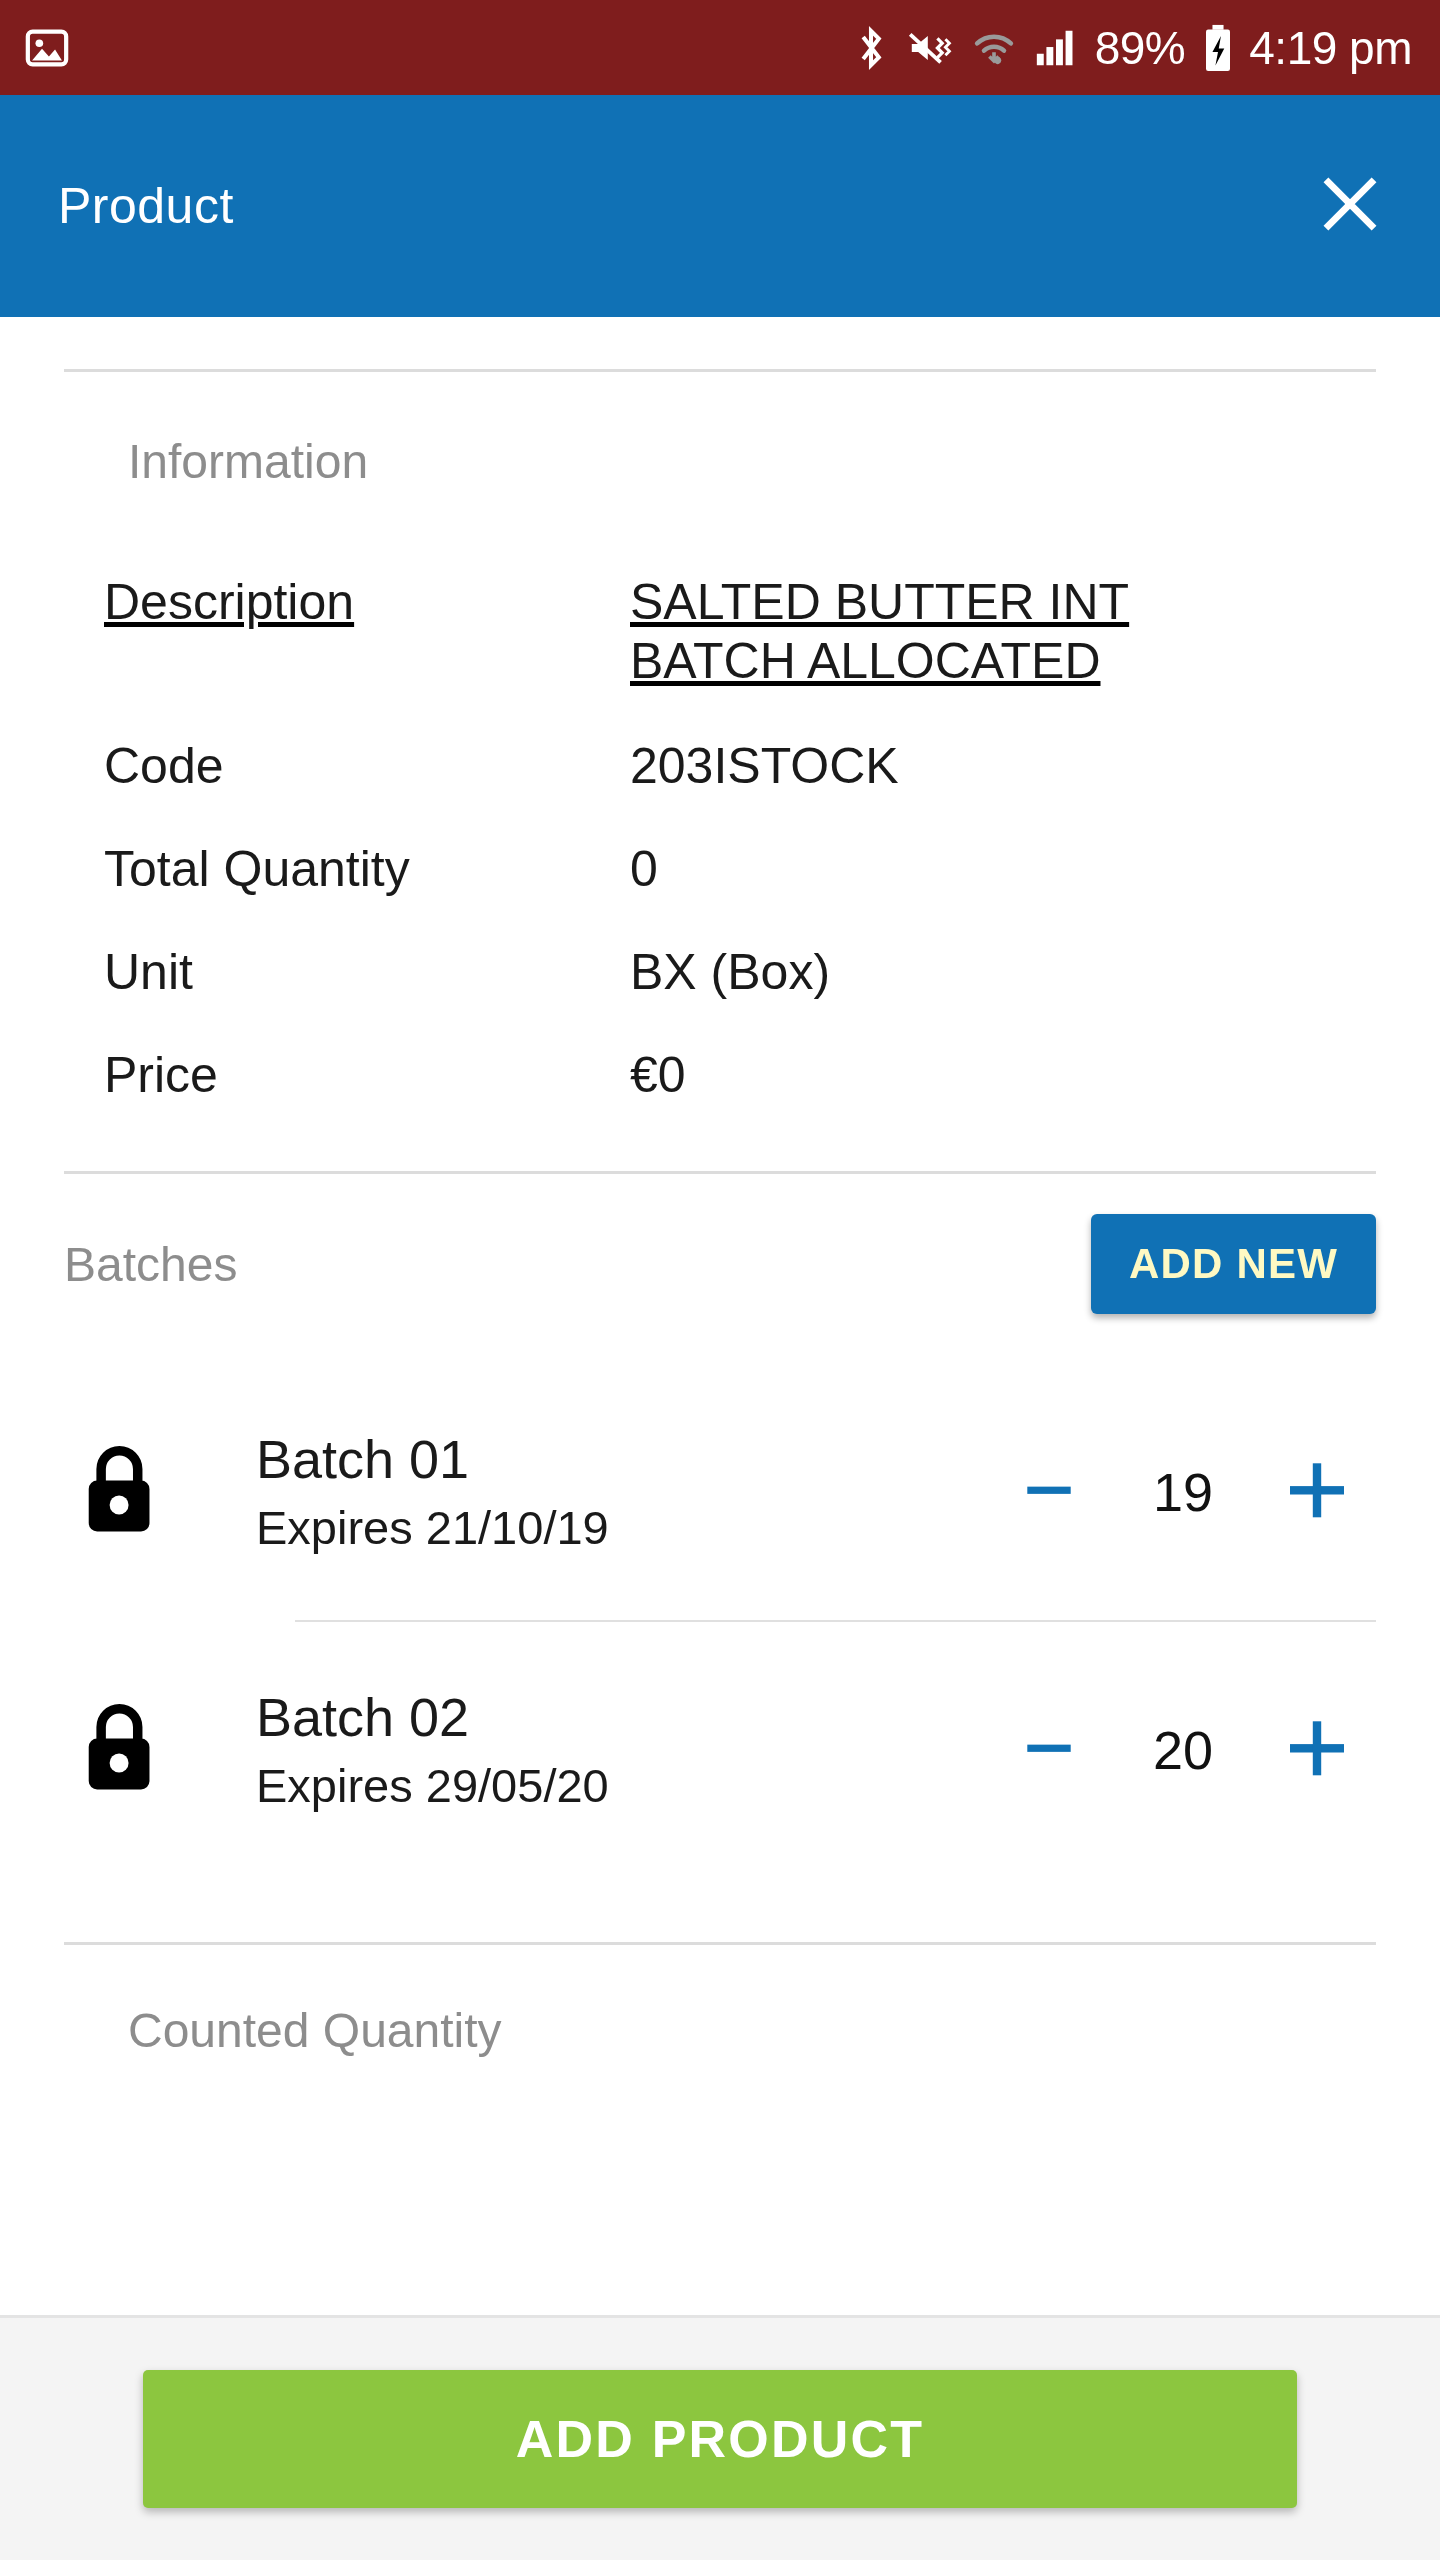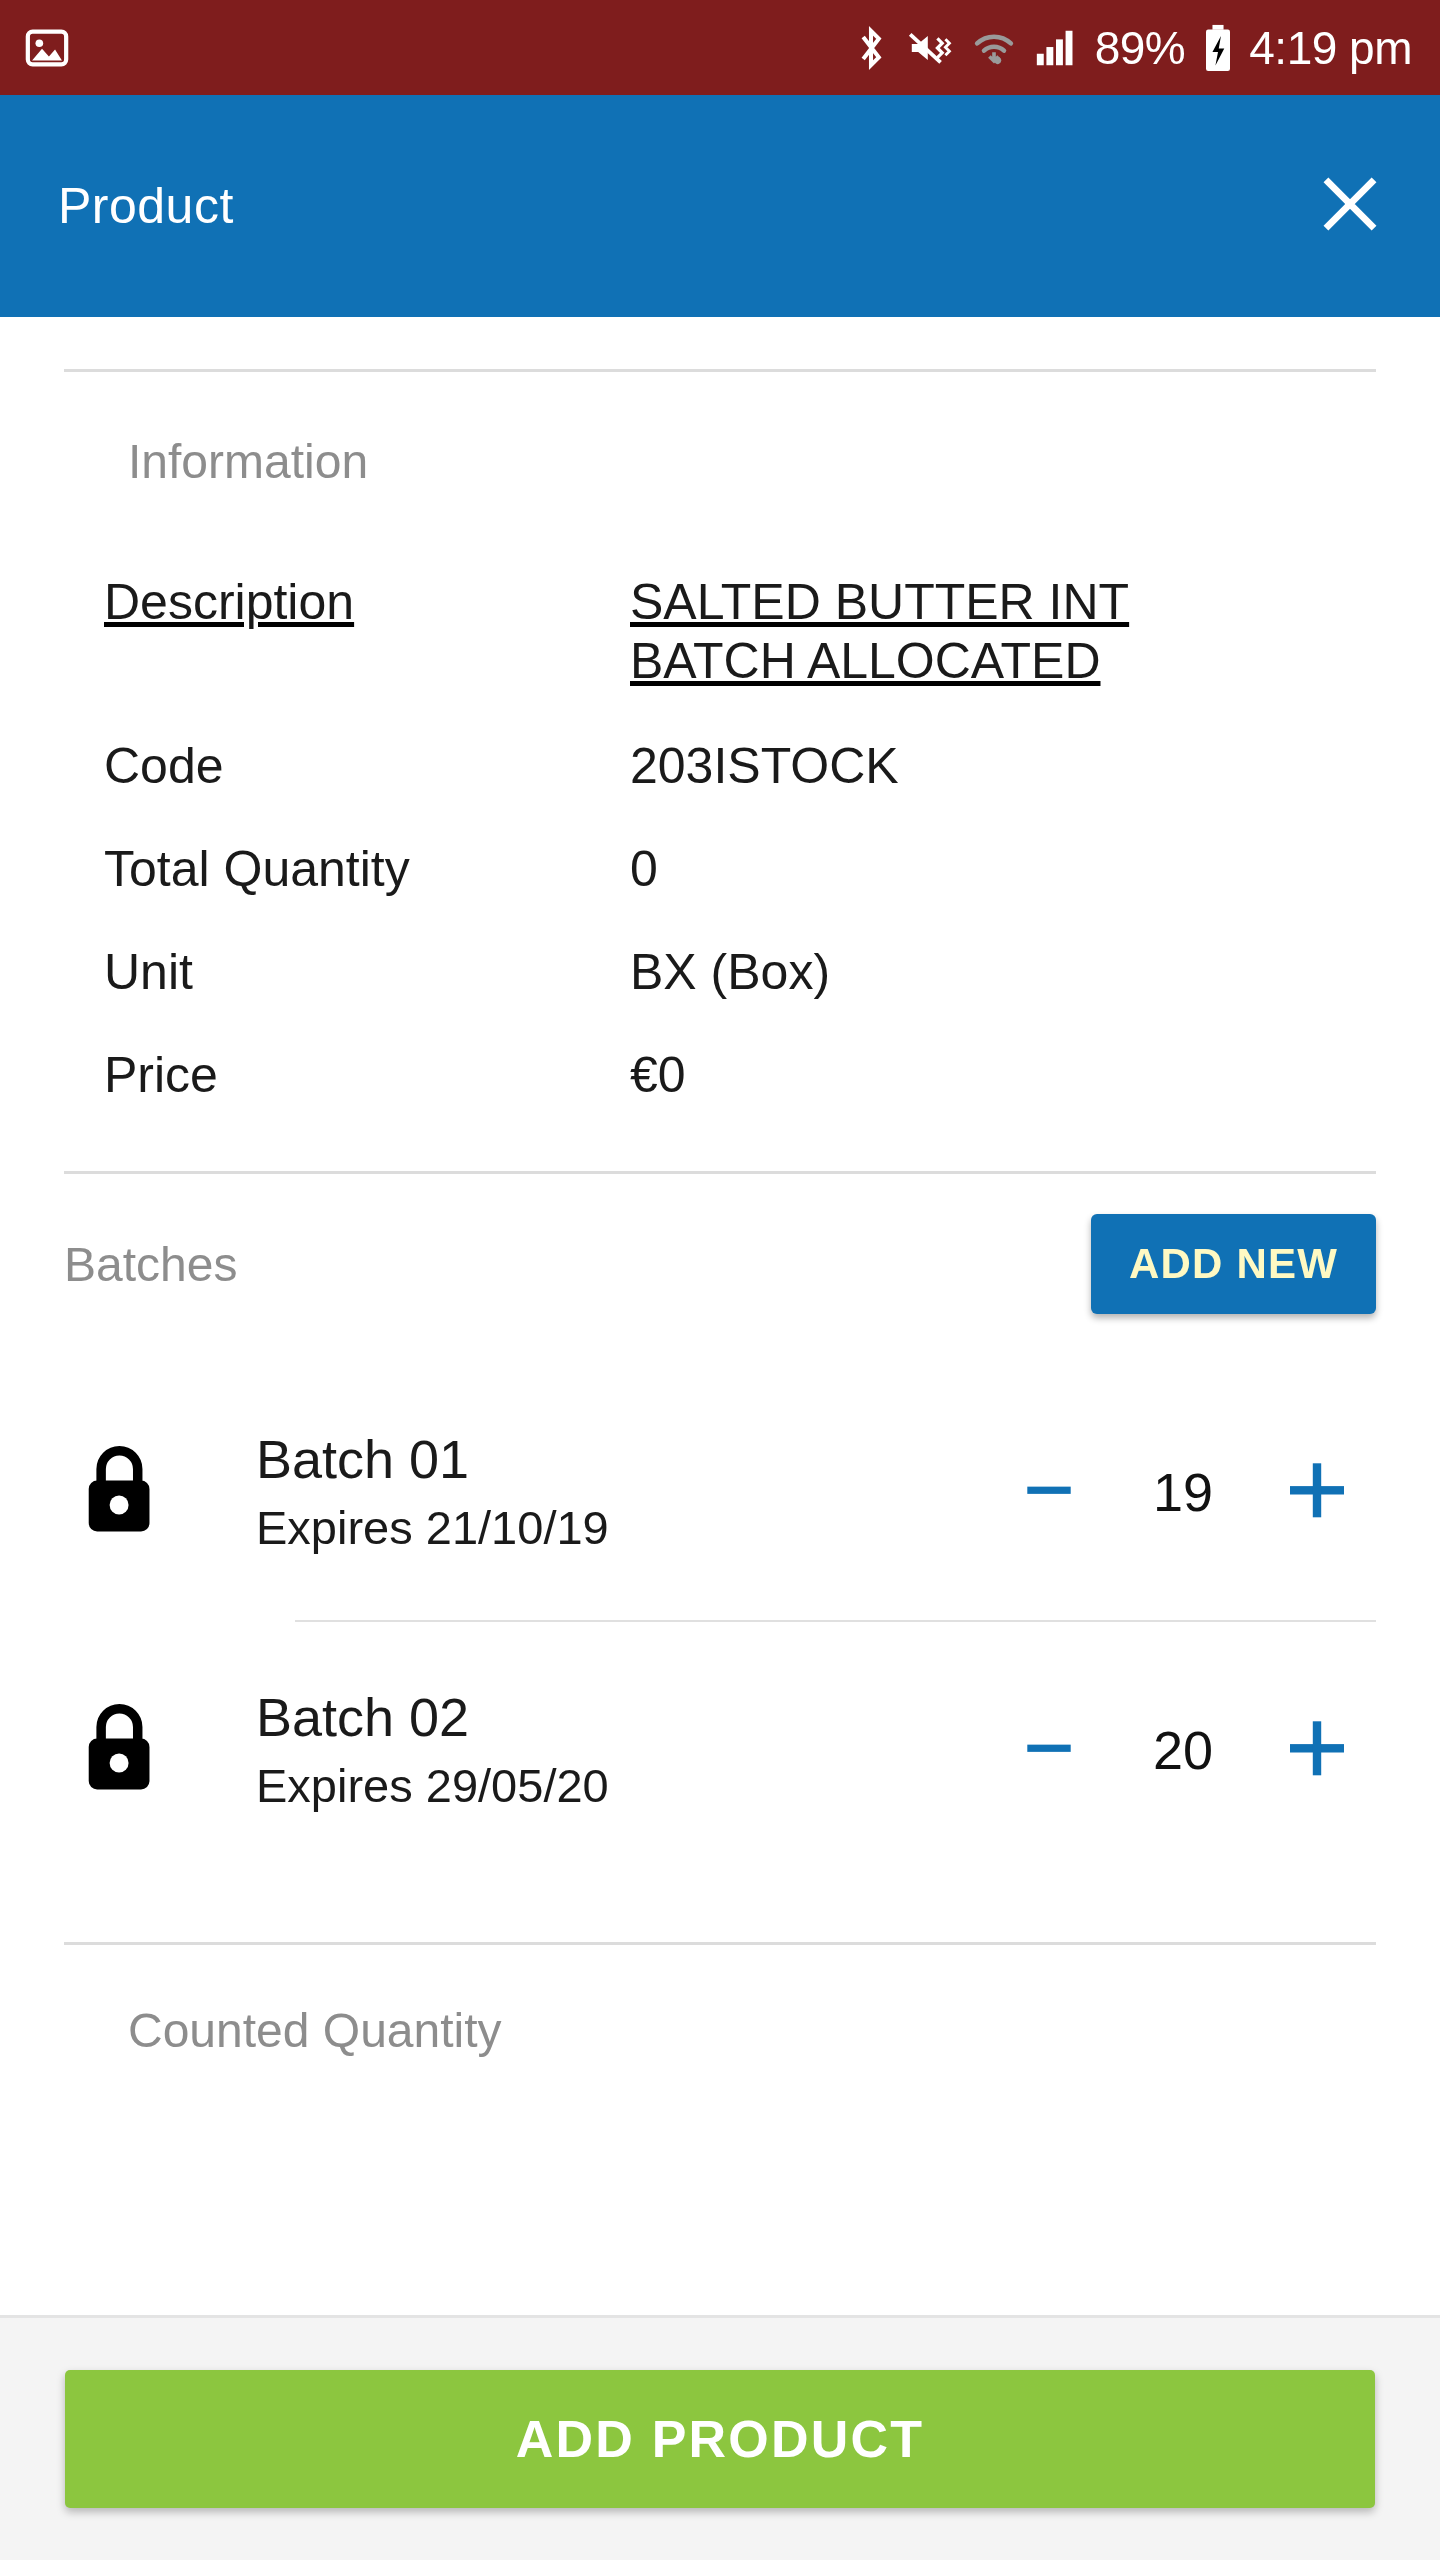--- a/index.html
+++ b/index.html
@@ -176,21 +176,21 @@
 
   
   .footer{
     position:relative;
     width:1440px; height:245px;
     background:#f4f4f4;
     border-top:3px solid #e4e4e4;
     display:flex; align-items:center; justify-content:center;
   }
   .btn-addproduct{
-    width:1310px;
+    width:1154px;
     height:138px;
     background:#8cc63f;
     color:#ffffff;
     font-size:52px;
     font-weight:700;
     letter-spacing:2.2px;
     border:none;
     border-radius:5px;
     box-shadow:0 4px 8px rgba(0,0,0,0.26);
     cursor:pointer;

